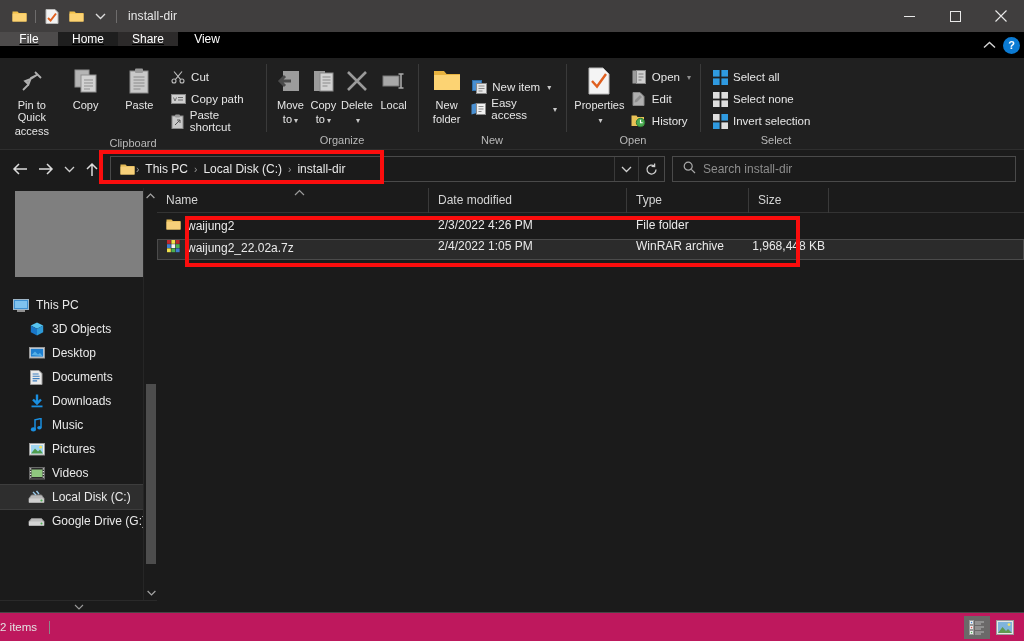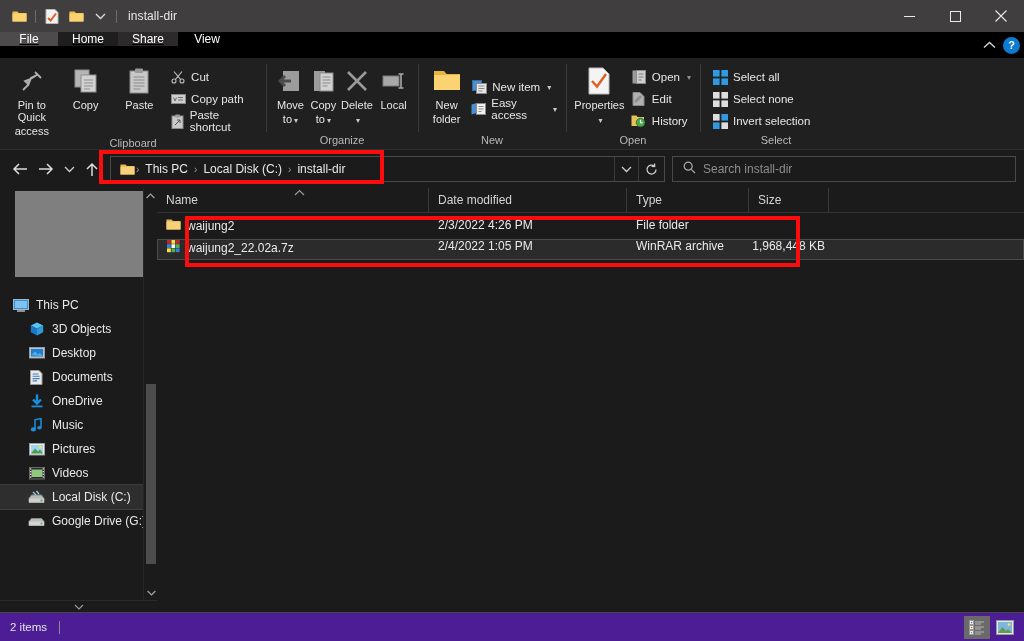--- a/index.html
+++ b/index.html
@@ -184,22 +184,22 @@
   .cell.date { width: 198px; }
   .cell.type { width: 122px; }
   .cell.size { width: 80px; text-align: right; padding-right: 4px; padding-left: 0; }
 
   
   .redbox { position: absolute; border: 4px solid #fb0d0d; pointer-events: none; }
 
   
   .statusbar {
     position: absolute; left: 0; bottom: 0; width: 1024px; height: 29px;
-    background: #4c1d95; border-top: 1px solid #474545;
-    display: flex; align-items: center; padding-left: 10px;
+    background: #be185d; border-top: 1px solid #474545;
+    display: flex; align-items: center; 
   }
   .status-text { color: #e3e3e3; font-size: 11.5px; }
   .status-sep { width: 1px; height: 13px; background: #8a8a8a; margin-left: 12px; }
   .viewbtns { position: absolute; right: 6px; display: flex; gap: 2px; }
   .viewbtn {
     width: 26px; height: 23px; display: flex; align-items: center; justify-content: center;
   }
   .viewbtn.active { background: #6b6969; }
 
   
@@ -648,21 +648,21 @@
         <span>Documents</span>
       </div>
 
       <div class="side-item indent">
         <span class="side-ico">
           <svg width="14" height="14" viewBox="0 0 14 14">
               <path d="M7 0.5 V8.5 M3 5.5 L7 9.6 L11 5.5" stroke="#1a8fe0" stroke-width="2.4" fill="none"></path>
               <path d="M1.5 12.4h11" stroke="#1a8fe0" stroke-width="1.8"></path>
             </svg>
         </span>
-        <span>OneDrive</span>
+        <span>Downloads</span>
       </div>
 
       <div class="side-item indent">
         <span class="side-ico">
           <svg width="13" height="14" viewBox="0 0 13 14">
               <path d="M5 11.5 V1.8 L11 0.5 V9.8" stroke="#1a8fe0" stroke-width="1.5" fill="none"></path>
               <ellipse cx="3.4" cy="11.4" rx="2.6" ry="2.1" fill="#1a8fe0"></ellipse>
               <ellipse cx="9.4" cy="9.8" rx="2.2" ry="1.8" fill="#1a8fe0"></ellipse>
             </svg>
         </span>

